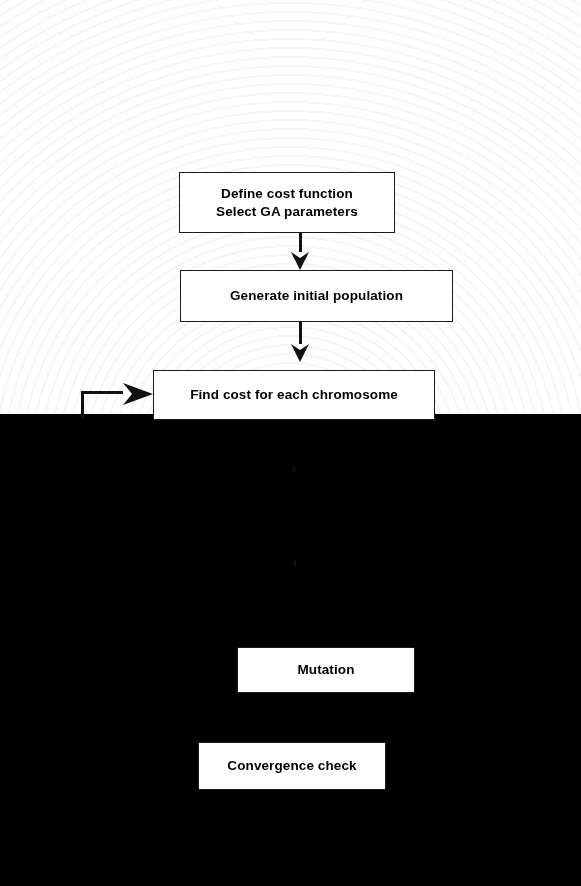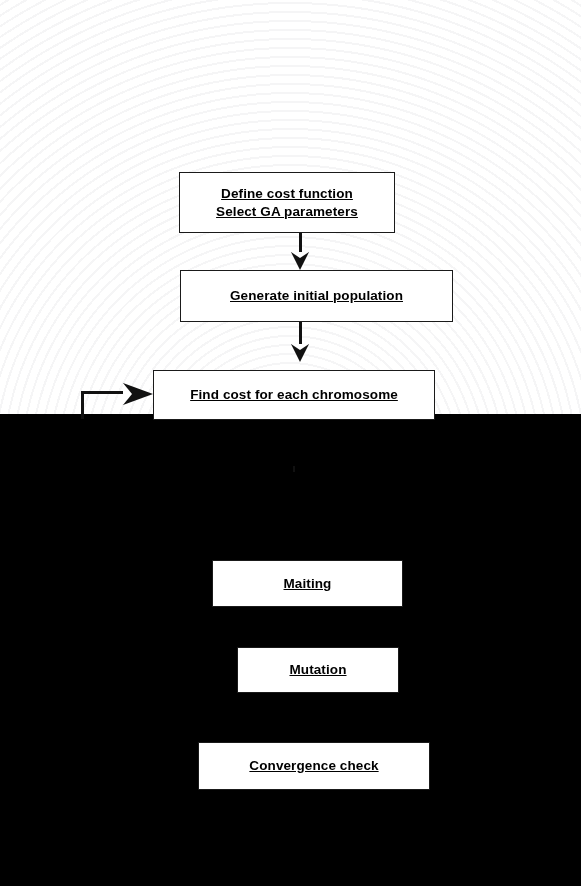--- a/index.html
+++ b/index.html
@@ -39,21 +39,20 @@
     text-align: center;
     color: #000000;
     font-weight: bold;
     font-size: 13.5px;
     line-height: 1.32;
     letter-spacing: 0.1px;
   }
   .flow-box .box-text {
     white-space: pre-line;
     padding: 0 6px;
-    text-decoration: underline;
   }
   
   .conn-line {
     position: absolute;
     background: #111111;
   }
   .conn-line.dark {
     background: #000000;
   }
   .arrow-head {
@@ -133,25 +132,22 @@
 
   <div class="flow-box" style="left:180px; top:270px; width:273px; height:52px;">
     <span class="box-text">Generate initial population</span>
   </div>
 
   <div class="flow-box" style="left:153px; top:370px; width:282px; height:50px;">
     <span class="box-text">Find cost for each chromosome</span>
   </div>
 
 
-  <div class="flow-box" style="left:212px; top:560px; width:191px; height:47px;">
-    <span class="box-text">Maiting</span>
-  </div>
 
-  <div class="flow-box" style="left:237px; top:647px; width:162px; height:46px;">
+  <div class="flow-box" style="left:237px; top:647px; width:178px; height:46px;">
     <span class="box-text">Mutation</span>
   </div>
 
-  <div class="flow-box" style="left:198px; top:742px; width:232px; height:48px;">
+  <div class="flow-box" style="left:198px; top:742px; width:188px; height:48px;">
     <span class="box-text">Convergence check</span>
   </div>
 
 </div>
 
 </body></html>

